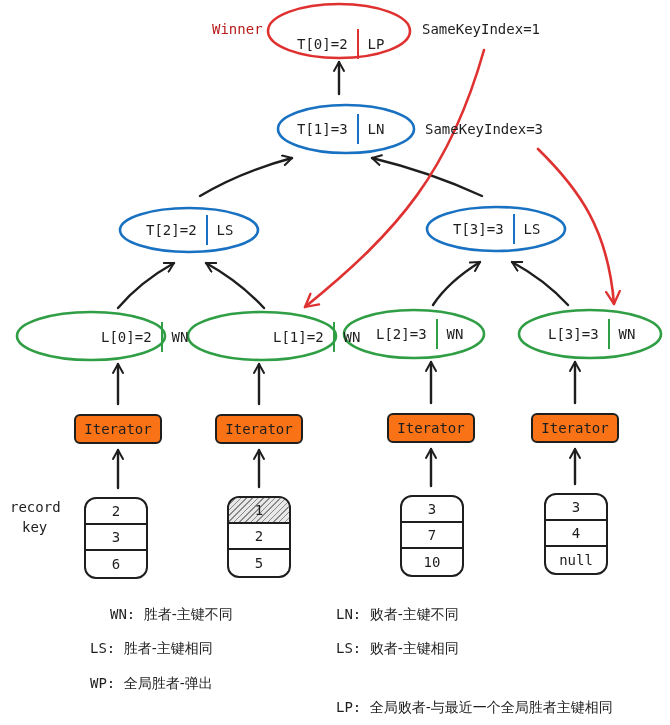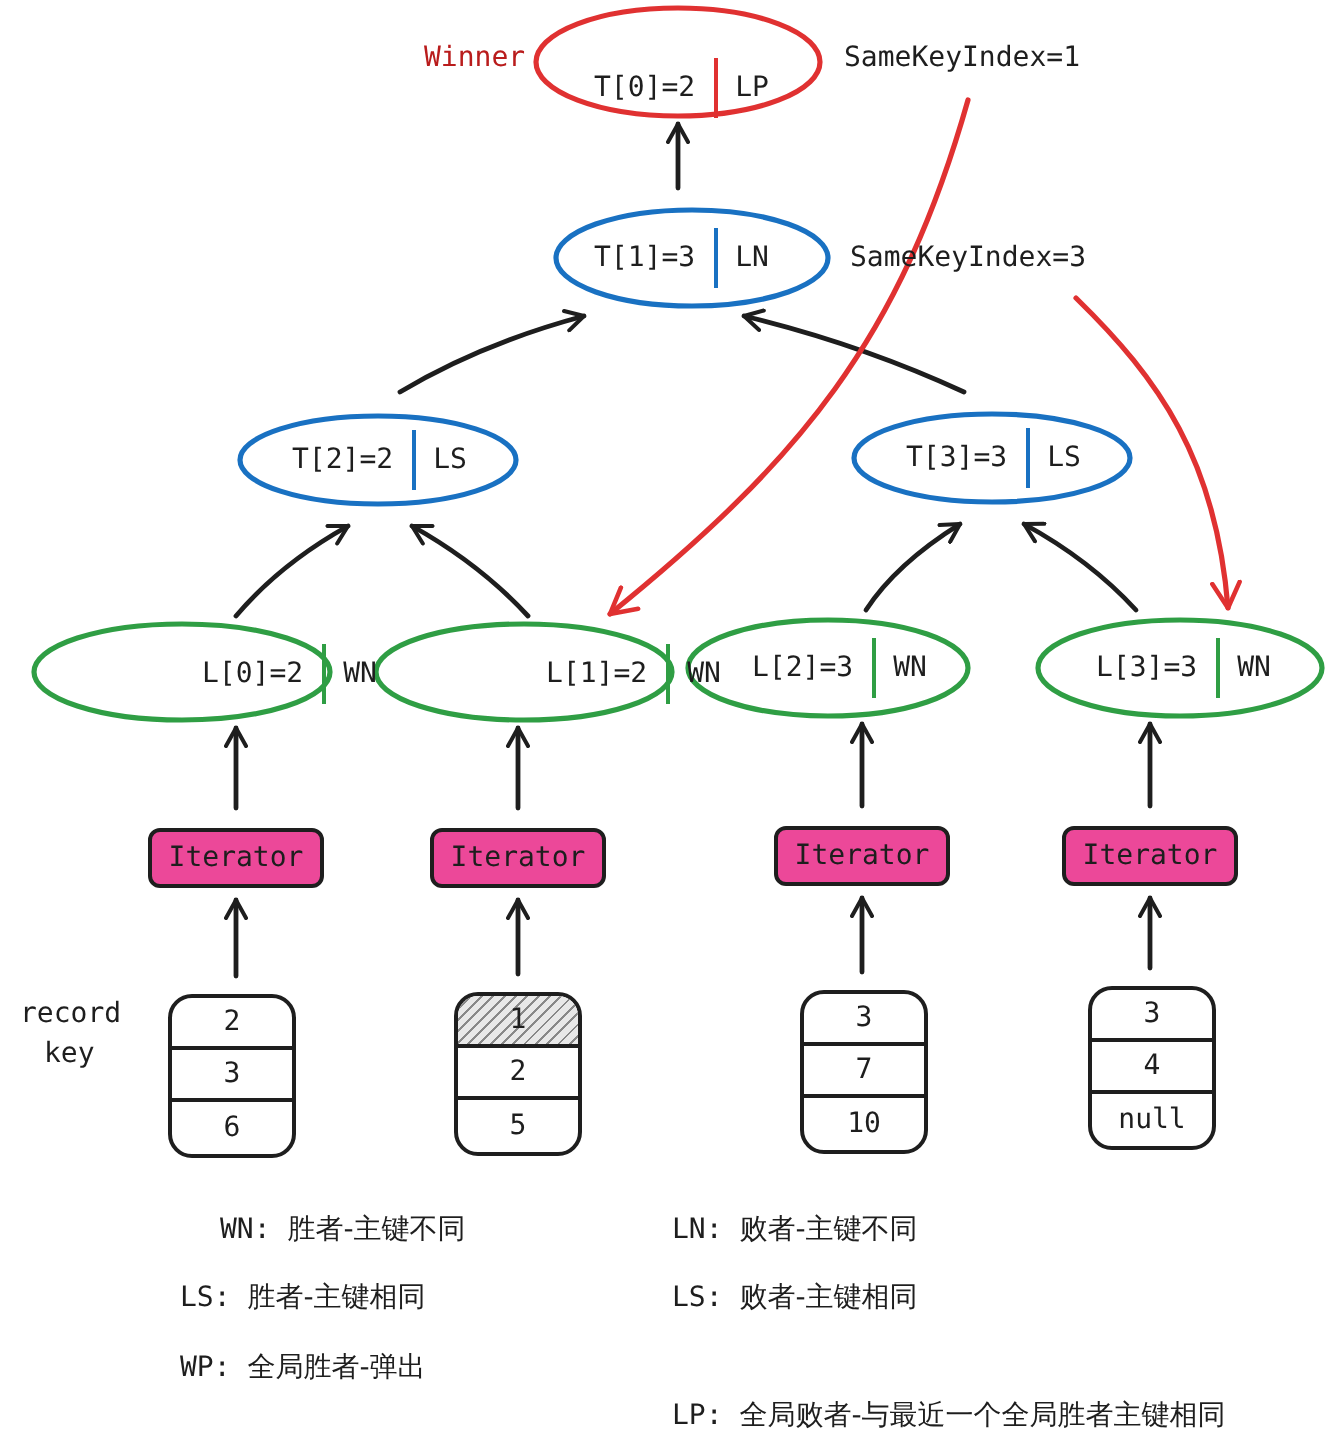--- a/index.html
+++ b/index.html
@@ -1,20 +1,20 @@
 <!DOCTYPE html>
 <html><head>
 <meta charset="utf-8">
 <style>
   html, body { margin: 0; padding: 0; background: #ffffff; }
   body { width: 670px; height: 725px; position: relative; overflow: hidden; font-family: "DejaVu Sans Mono", "Liberation Mono", monospace; color: #1e1e1e; }
   #canvas { position: absolute; left: 0; top: 0; width: 670px; height: 725px; }
   .node-label { position: absolute; font-size: 14px; white-space: nowrap; display: flex; align-items: center; height: 20px; }
   .node-label .sep { display: inline-block; width: 2px; height: 30px; margin: 0 9px; }
-  .iter-box { position: absolute; width: 88px; height: 30px; border: 2px solid #1e1e1e; border-radius: 6px; box-sizing: border-box; font-size: 14px; display: flex; align-items: center; justify-content: center; background: #ec4899; }
+  .iter-box { position: absolute; width: 88px; height: 30px; border: 2px solid #1e1e1e; border-radius: 6px; box-sizing: border-box; font-size: 14px; display: flex; align-items: center; justify-content: center; background: #f97316; }
   .stack { position: absolute; width: 64px; border: 2px solid #1e1e1e; border-radius: 12px; box-sizing: border-box; overflow: hidden; background: #fff; }
   .stack .cell { height: 26px; display: flex; align-items: center; justify-content: center; font-size: 14px; border-bottom: 2px solid #1e1e1e; box-sizing: border-box; }
   .stack .cell:last-child { border-bottom: none; }
   .stack .cell.hatched { background: repeating-linear-gradient(135deg, #888 0px, #888 1px, #e8e8e8 1px, #e8e8e8 4px); }
   .legend-item { position: absolute; font-size: 14px; white-space: nowrap; font-family: "DejaVu Sans Mono", "Liberation Mono", monospace; }
   .legend-item .desc { font-family: "DejaVu Sans", "Liberation Sans", sans-serif; }
   .annot { position: absolute; font-size: 14px; white-space: nowrap; }
 </style>
 </head>
 <body>

